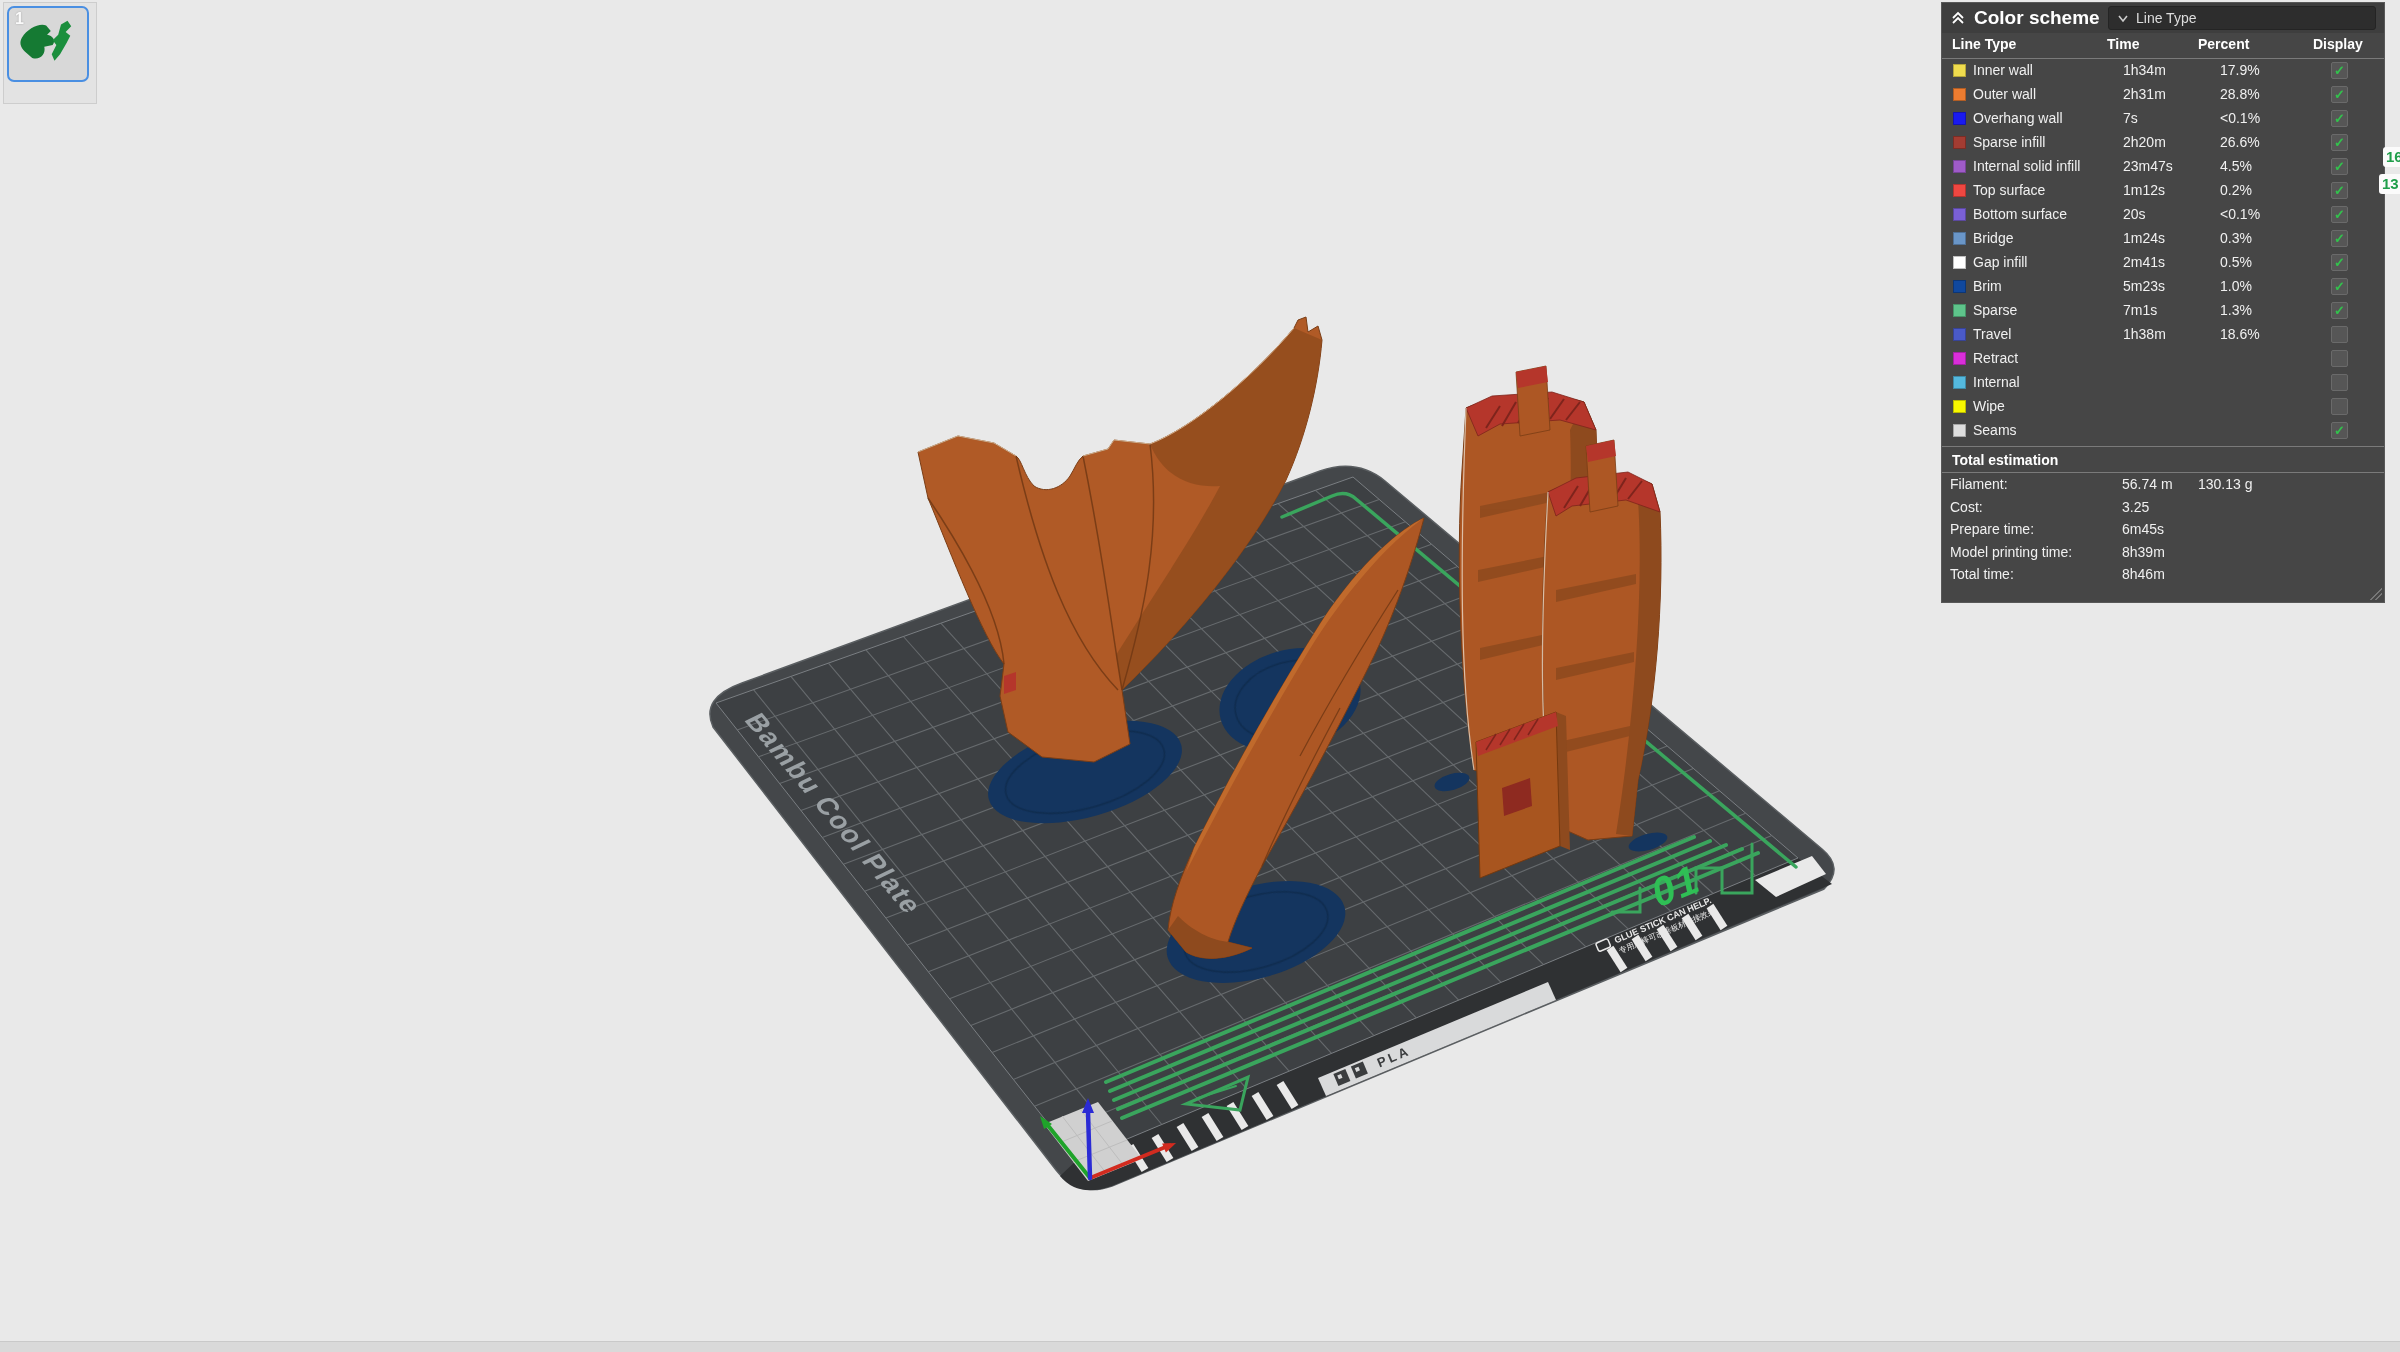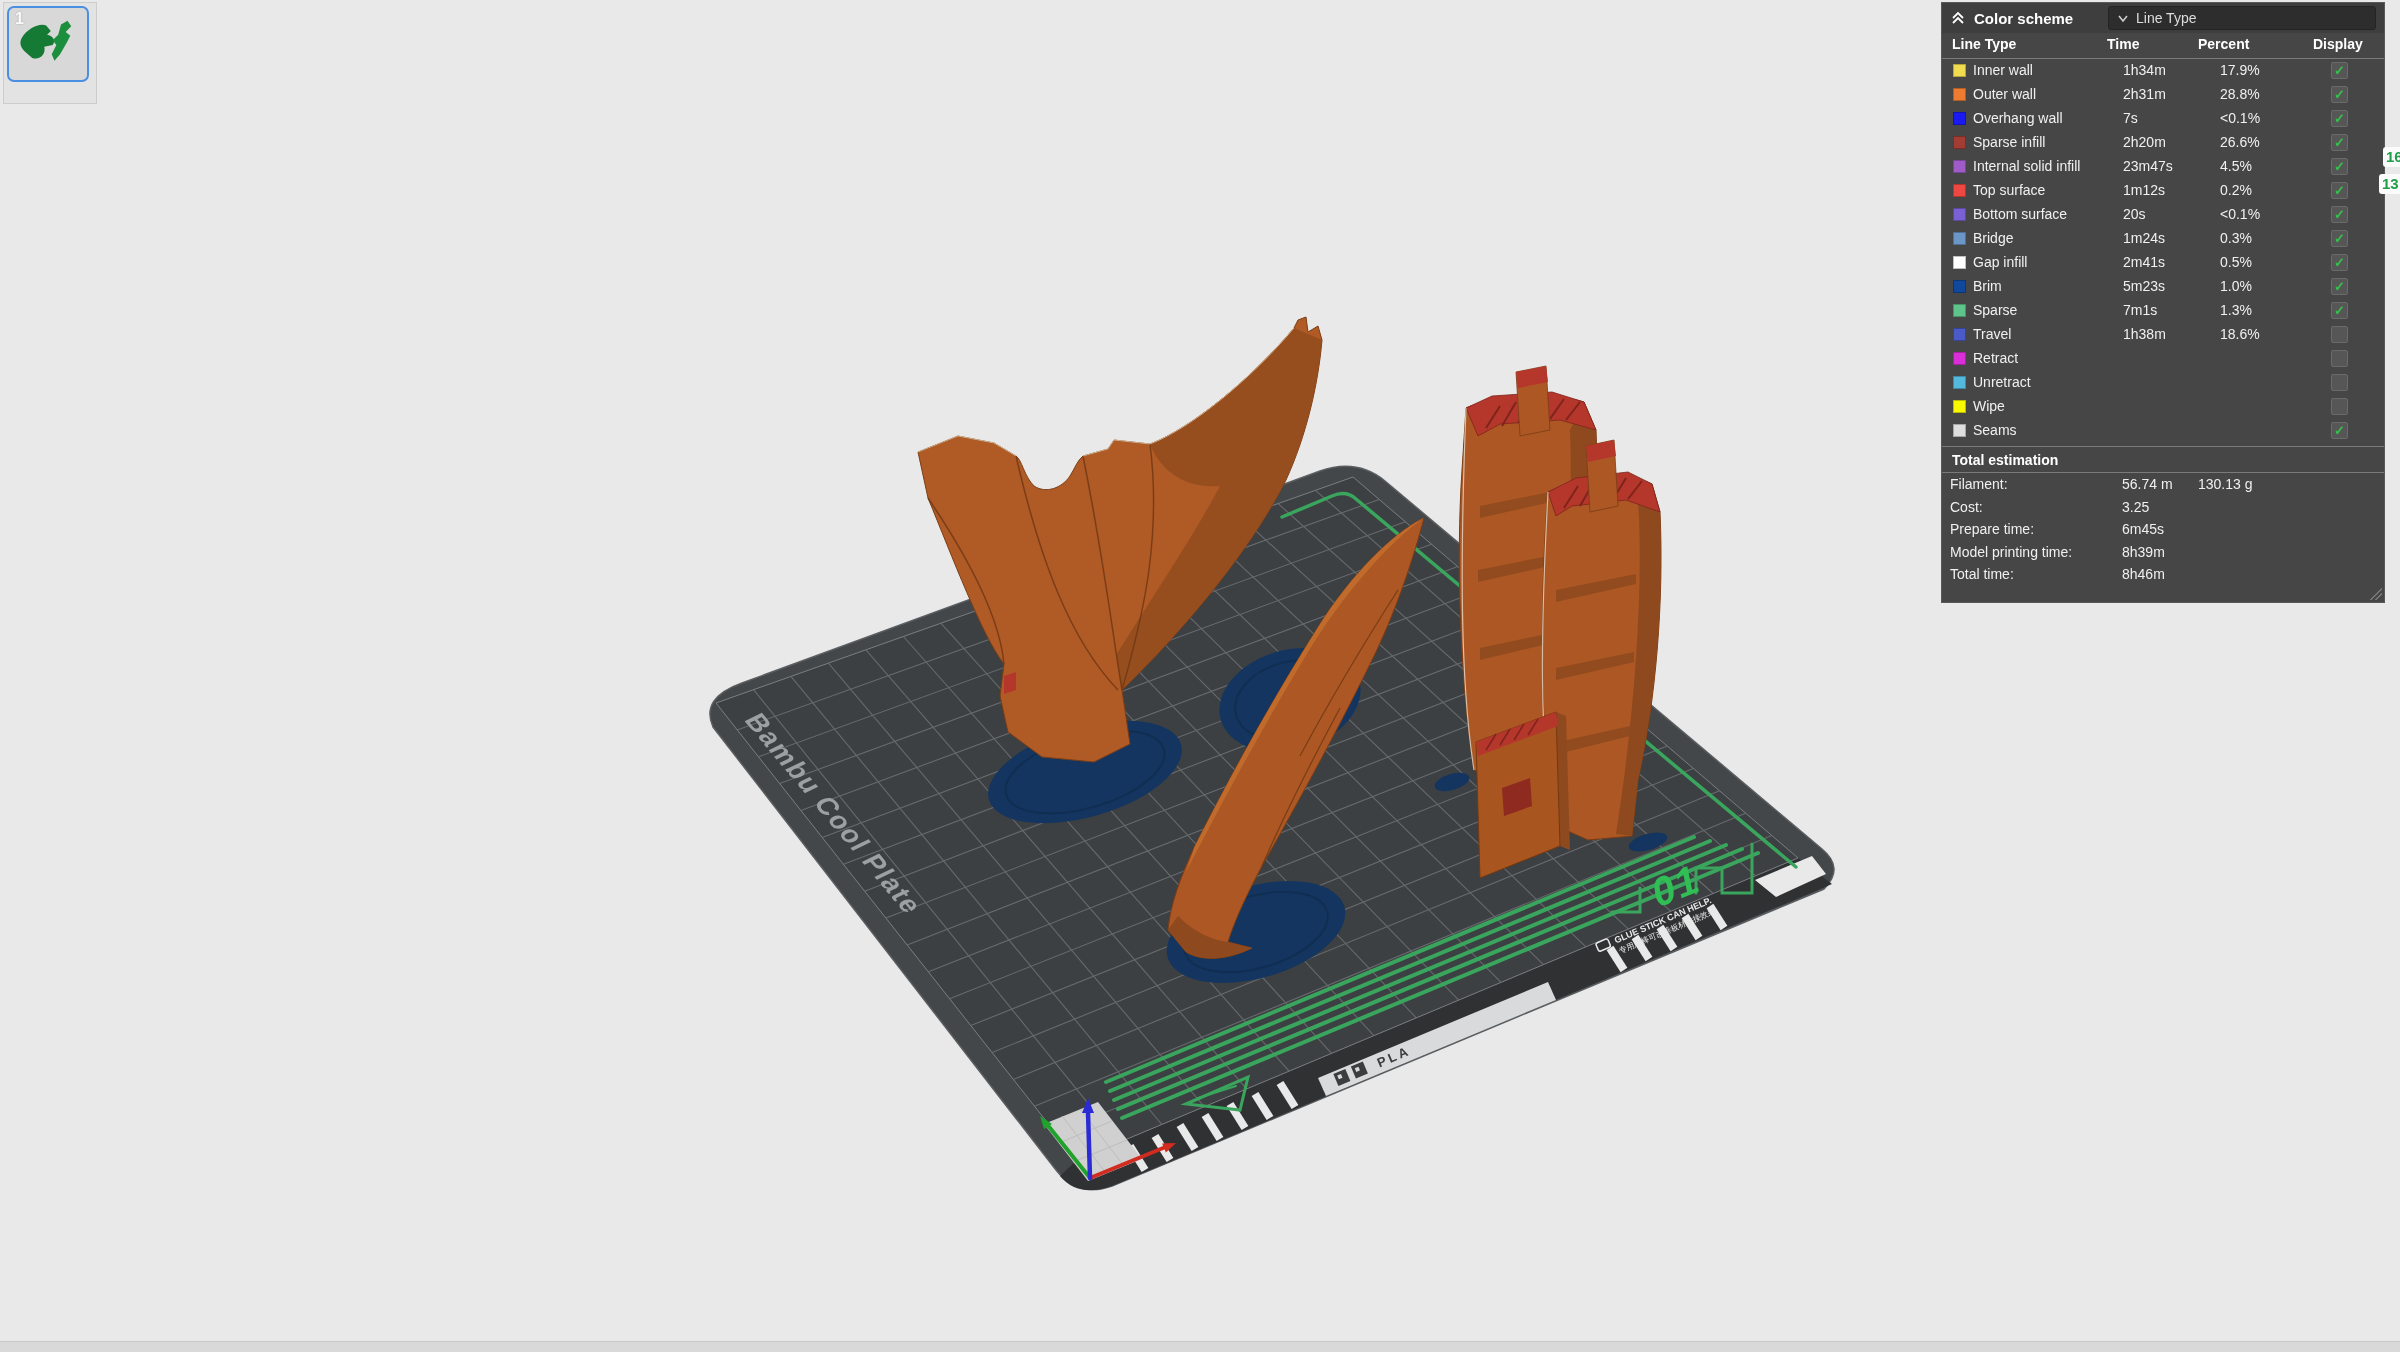--- a/index.html
+++ b/index.html
@@ -9,21 +9,21 @@
   #scene{position:absolute;left:0;top:0;width:2400px;height:1352px;}
   #bottombar{position:absolute;left:0;top:1341px;width:2400px;height:11px;background:#d9d9d9;border-top:1px solid #c9c9c9;}
   
   .thumbwrap{position:absolute;left:3px;top:2px;width:94px;height:102px;background:#e3e3e3;border:1px solid #cdcdcd;box-sizing:border-box;}
   .thumb{position:absolute;left:3px;top:3px;width:82px;height:76px;background:#d8d8d8;border:2px solid #4a8fe2;border-radius:7px;box-sizing:border-box;}
   .thumb .num{position:absolute;left:6px;top:2px;font-size:16px;font-weight:bold;color:#fafafa;text-shadow:0 0 2px rgba(0,0,0,.25);}
   
   .panel{position:absolute;left:1941px;top:2px;width:444px;height:601px;background:#464646;border:1px solid #585858;
          box-sizing:border-box;font-size:14px;color:#f0f0f0;}
   .p-head{height:30px;background:#3e3e3e;display:flex;align-items:center;padding:0 8px;gap:8px;}
-  .p-title{font-weight:bold;font-size:15px;color:#ffffff;white-space:nowrap;}
+  .p-title{font-weight:bold;font-size:19px;color:#ffffff;white-space:nowrap;}
   .p-drop{margin-left:auto;width:268px;height:24px;background:#2d2d2d;border:1px solid #242424;border-radius:3px;
           display:flex;align-items:center;gap:7px;padding:0 8px;color:#dddddd;box-sizing:border-box;}
   .p-cols{position:relative;height:25px;font-weight:bold;color:#ffffff;border-bottom:1px solid #7a7a7a;}
   .p-cols span{position:absolute;top:3px;}
   .c1{left:10px}.c2{left:165px}.c3{left:256px}.c4{left:371px}
   .lrow{position:relative;height:24px;padding-left:12px;}
   .lrow .sw{position:absolute;left:11px;top:5px;width:13px;height:13px;border:1px solid rgba(0,0,0,.25);box-sizing:border-box;}
   .lrow .lbl{position:absolute;left:31px;top:3px;white-space:nowrap;}
   .lrow .tm{position:absolute;left:181px;top:3px;}
   .lrow .pc{position:absolute;left:256px;top:3px;margin-left:22px;}
@@ -393,21 +393,21 @@
       </div>
       <div class="lrow">
         <span class="sw" style="background:#d92ed9"></span>
         <span class="lbl">Retract</span>
         <span class="tm"></span>
         <span class="pc"></span>
         <span class="cb" style="color:#33c24d"></span>
       </div>
       <div class="lrow">
         <span class="sw" style="background:#54b9de"></span>
-        <span class="lbl">Unretract</span>
+        <span class="lbl">Internal</span>
         <span class="tm"></span>
         <span class="pc"></span>
         <span class="cb" style="color:#33c24d"></span>
       </div>
       <div class="lrow">
         <span class="sw" style="background:#f8f800"></span>
         <span class="lbl">Wipe</span>
         <span class="tm"></span>
         <span class="pc"></span>
         <span class="cb" style="color:#33c24d"></span>

